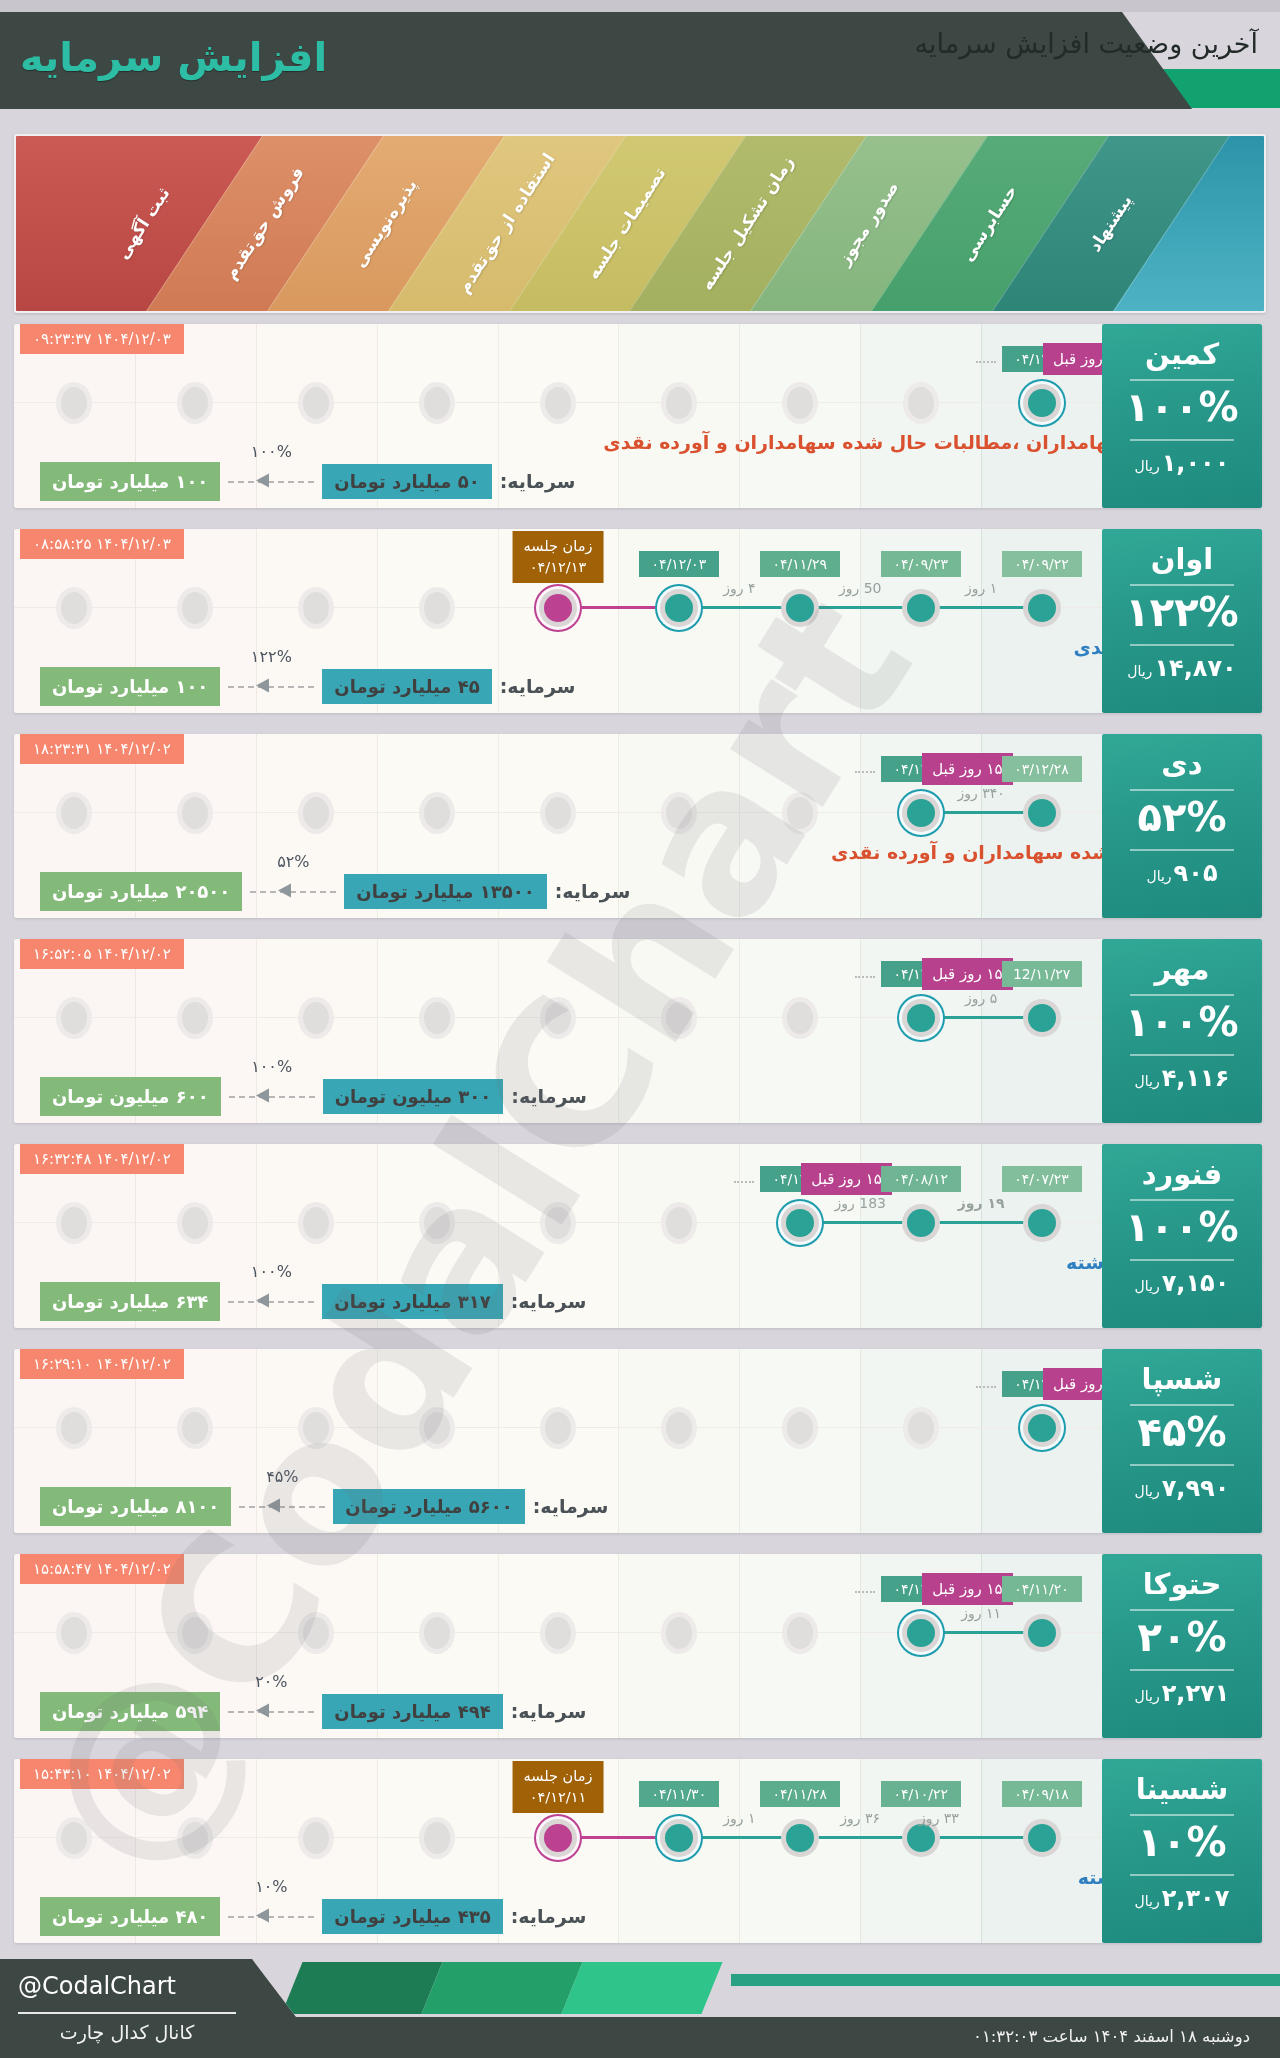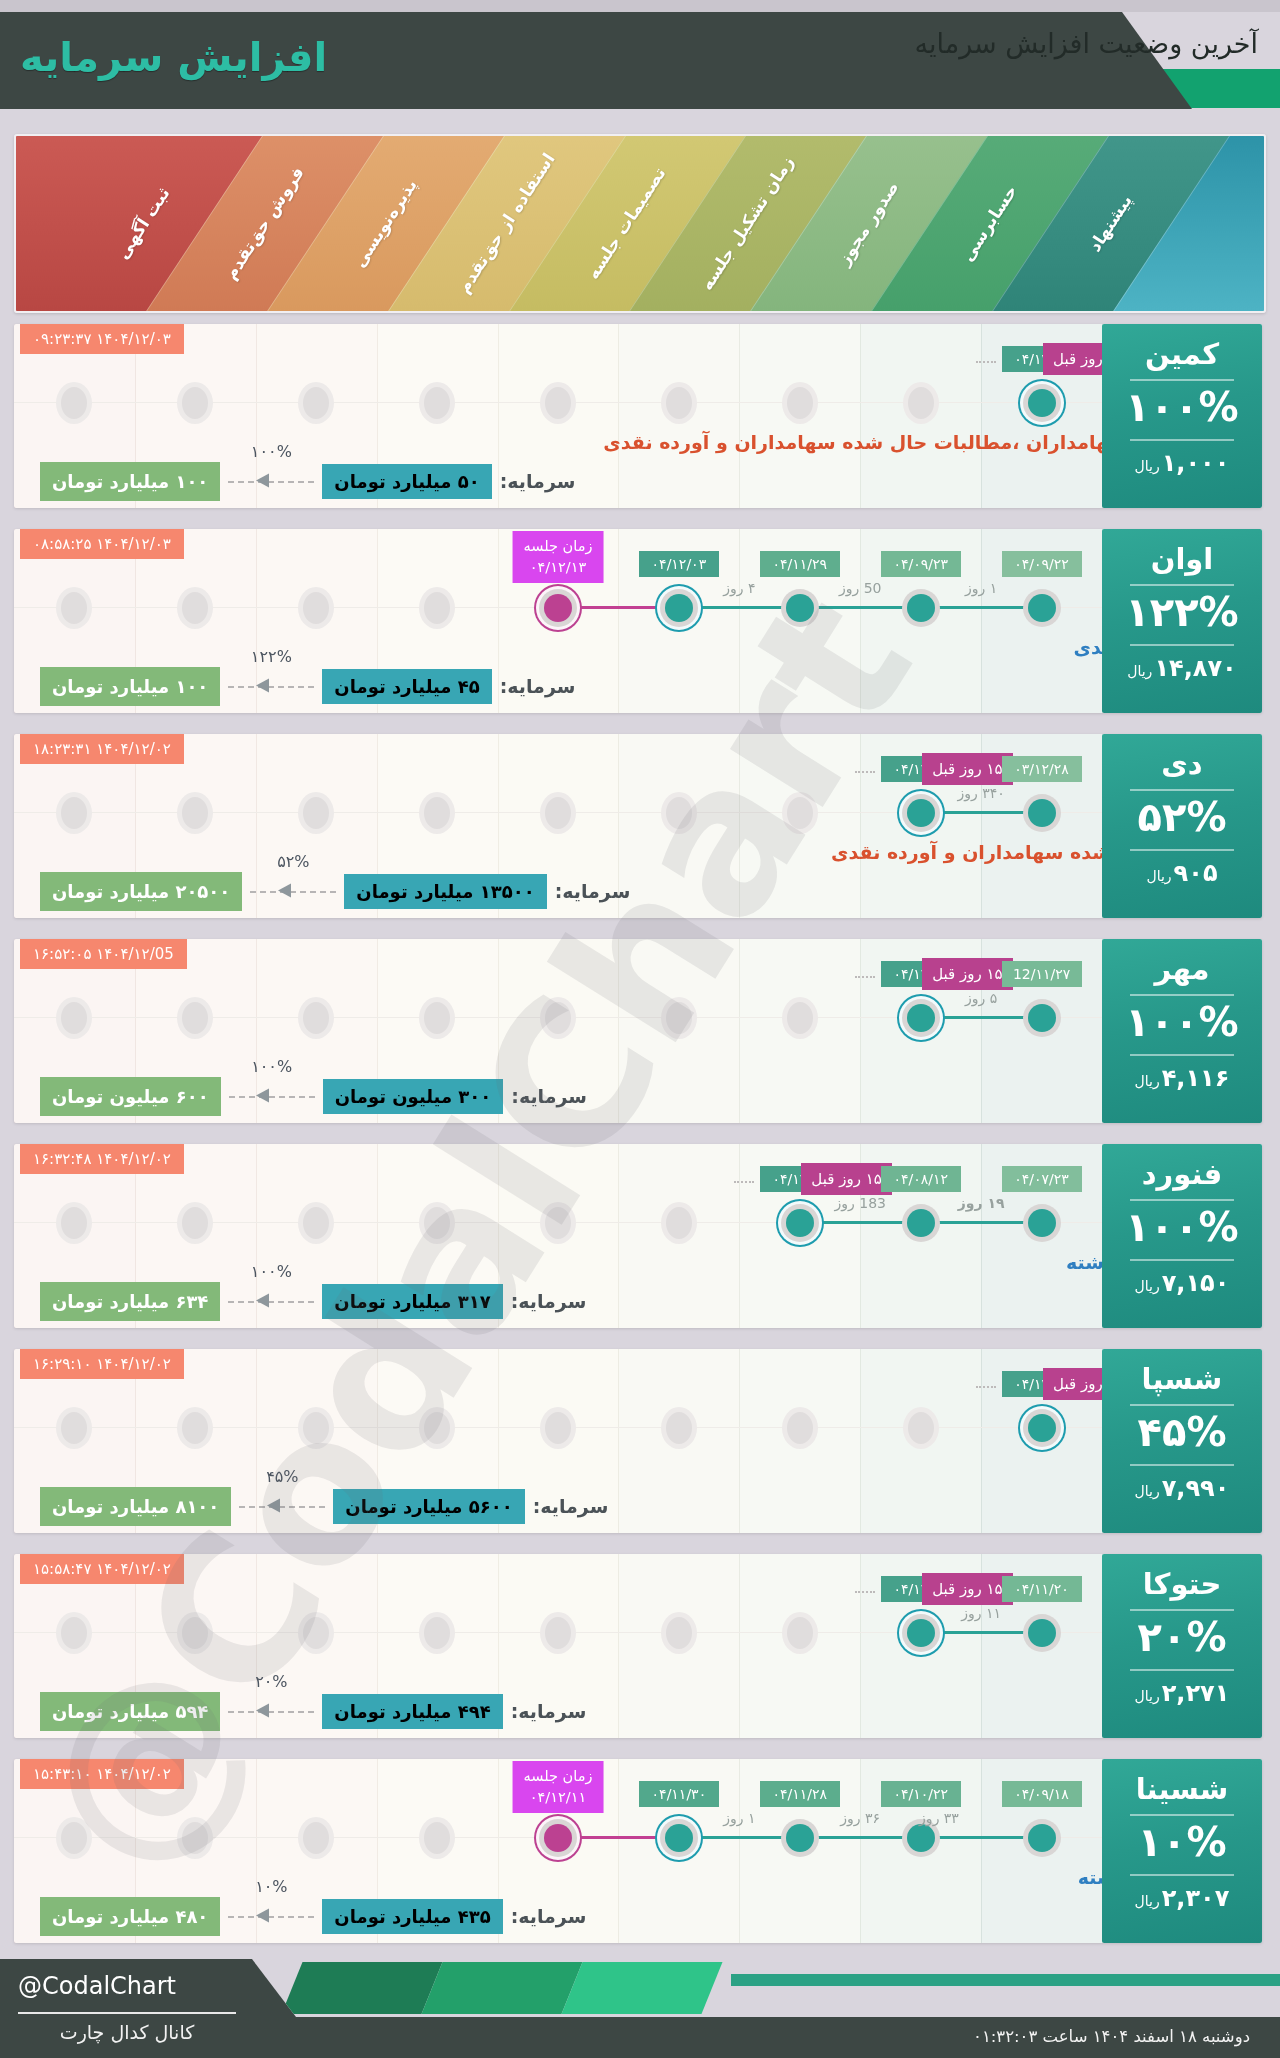--- a/index.html
+++ b/index.html
@@ -32,28 +32,28 @@
   .dot-teal{position:absolute;width:28px;height:28px;border-radius:50%;background:#2aa296;
     box-shadow:0 0 0 5px #d9d6d5;top:65px;}
   .dot-active{box-shadow:0 0 0 5px #d9d6d5,0 0 0 8px rgba(255,255,255,.95),0 0 0 10px #1d9cae;}
   .dot-meet{position:absolute;width:28px;height:28px;border-radius:50%;background:#bc4191;
     box-shadow:0 0 0 5px #d9d6d5,0 0 0 8px rgba(255,255,255,.95),0 0 0 10px #bc4191;top:65px;}
   .evt-badge{position:absolute;top:22px;transform:translateX(-50%);color:#fff;font-size:14px;
     padding:5px 9px;min-width:62px;text-align:center;white-space:nowrap;direction:rtl;}
   .ago-badge{position:absolute;top:19px;background:#b8418e;color:#fff;font-size:15px;
     padding:7px 10px;white-space:nowrap;direction:rtl;}
   .ago-link{position:absolute;top:37px;border-top:2px dotted #bdbaba;width:20px;}
-  .meet-badge{position:absolute;top:2px;transform:translateX(-50%);background:#d946ef;color:#fff;
+  .meet-badge{position:absolute;top:2px;transform:translateX(-50%);background:#a16207;color:#fff;
     font-size:14.5px;line-height:21px;padding:5px 11px;text-align:center;white-space:nowrap;direction:rtl;}
   .gap-label{position:absolute;top:51px;transform:translateX(-50%);font-size:14px;color:#97a19e;
     white-space:nowrap;direction:rtl;}
   .note{position:absolute;top:107px;right:22px;font-size:19px;font-weight:bold;direction:rtl;white-space:nowrap;}
   .cap{position:absolute;left:26px;top:134px;height:46px;display:flex;align-items:center;gap:8px;direction:rtl;}
   .cap-label{font-size:19px;color:#4b5257;font-weight:600;white-space:nowrap;}
-  .cap-from{background:#38a6b4;color:#000000;font-size:18px;font-weight:bold;padding:7px 12px;
+  .cap-from{background:#38a6b4;color:#404040;font-size:18px;font-weight:bold;padding:7px 12px;
     min-width:118px;text-align:center;white-space:nowrap;}
   .cap-to{background:#83b979;color:#fff;font-size:18px;font-weight:bold;padding:9px 12px;
     min-width:128px;text-align:center;white-space:nowrap;}
   .cap-arrow{position:relative;width:86px;height:34px;align-self:center;}
   .cap-dash{position:absolute;top:50%;left:0;right:0;border-top:2px dashed #b7b5b5;}
   .cap-tri{position:absolute;left:32%;top:50%;transform:translateY(-53%);width:0;height:0;
     border-top:7px solid transparent;border-bottom:7px solid transparent;border-right:13px solid #8e979c;}
   .cap-pct{position:absolute;bottom:100%;left:50%;transform:translateX(-50%);margin-bottom:3px;
     font-size:16px;color:#4c5560;direction:ltr;white-space:nowrap;}
   .panel{position:absolute;right:0;top:0;width:160px;height:184px;border-radius:2px;
@@ -284,21 +284,21 @@
         <div class="dot-gray" style="left: 651.889px;"></div>
         <div class="dot-gray" style="left: 772.778px;"></div>
         <div class="dot-teal dot-active" style="left: 892.667px;"></div>
         <div class="evt-badge" style="left: 906.667px; background: rgb(70, 161, 139);">۰۴/۱۲/۰۲</div>
         <div class="ago-badge" style="right: 249.333px;">۱۵ روز قبل</div>
         <div class="ago-link" style="left: 840.667px;"></div>
         <div class="dot-teal" style="left: 1013.56px;"></div>
         <div class="evt-badge" style="left: 1027.56px; background: rgb(120, 186, 151);">12/۱۱/۲۷</div>
         <div class="gap-label" style="left: 967.111px;">۵ روز</div>
         <div class="note" style="color: rgb(217, 81, 46);">سود انباشته</div>
-        <div class="dt-badge">۱۴۰۴/۱۲/05 ۱۶:۵۲:۰۵</div>
+        <div class="dt-badge">۱۴۰۴/۱۲/۰۲ ۱۶:۵۲:۰۵</div>
         <div class="cap">
           <div class="cap-label">سرمایه:</div>
           <div class="cap-from">۳۰۰ میلیون تومان</div>
           <div class="cap-arrow">
             <div class="cap-dash"></div>
             <div class="cap-tri"></div>
             <div class="cap-pct">۱۰۰%</div>
           </div>
           <div class="cap-to">۶۰۰ میلیون تومان</div>
         </div>

